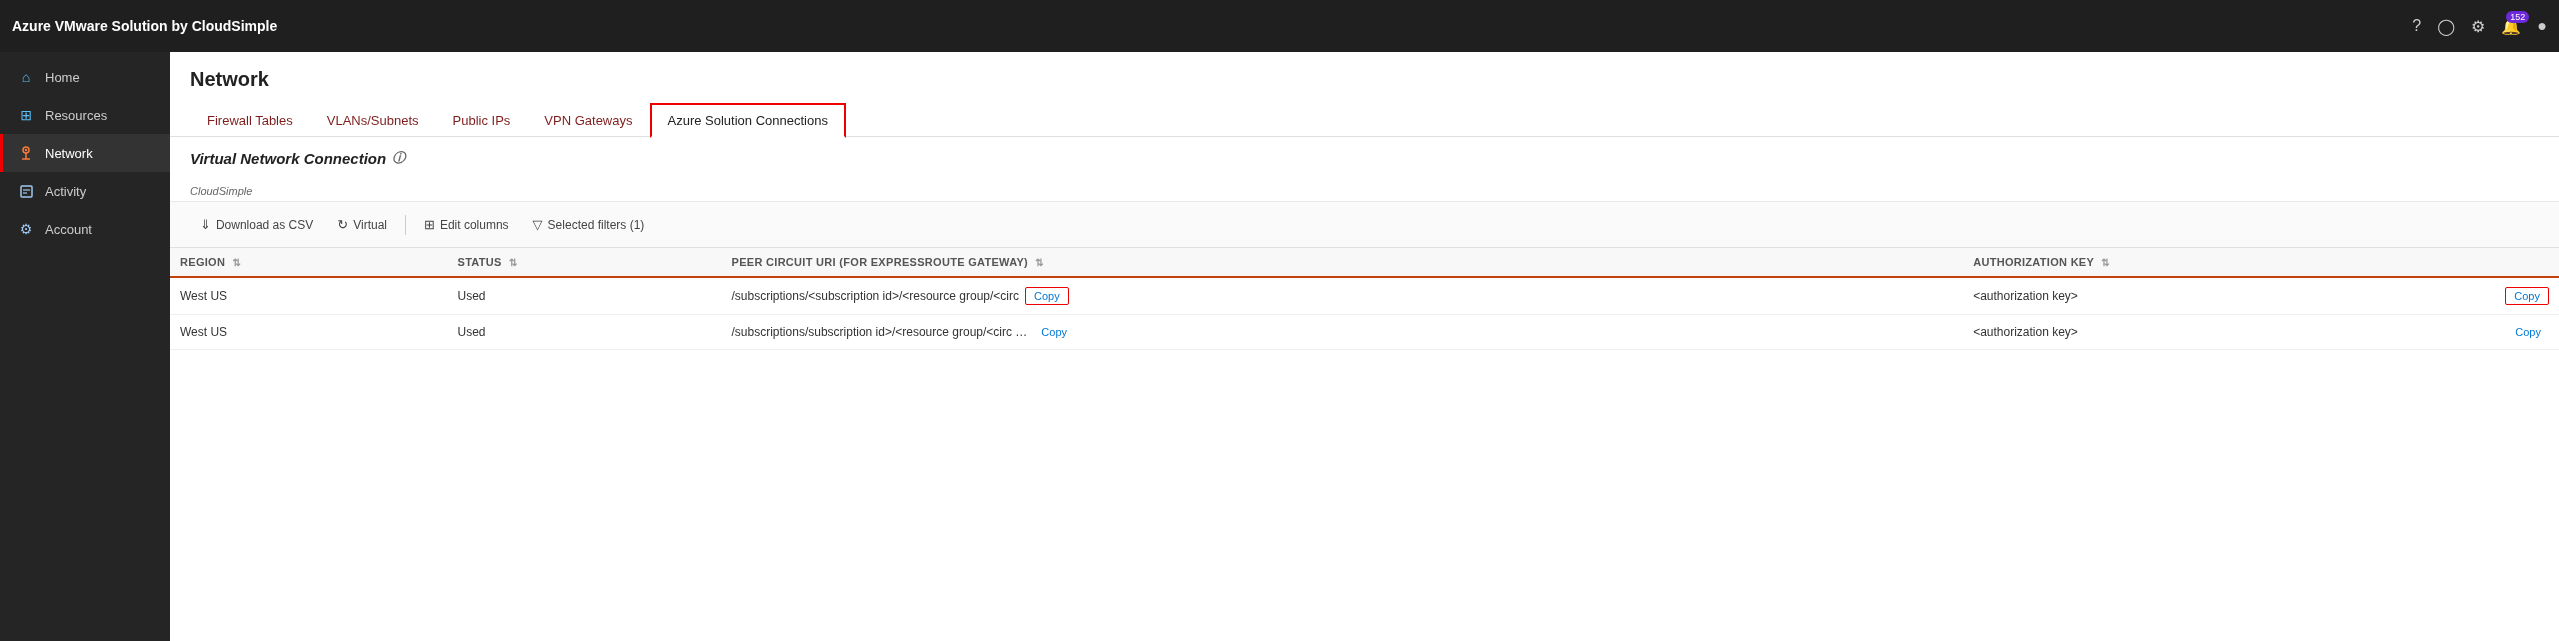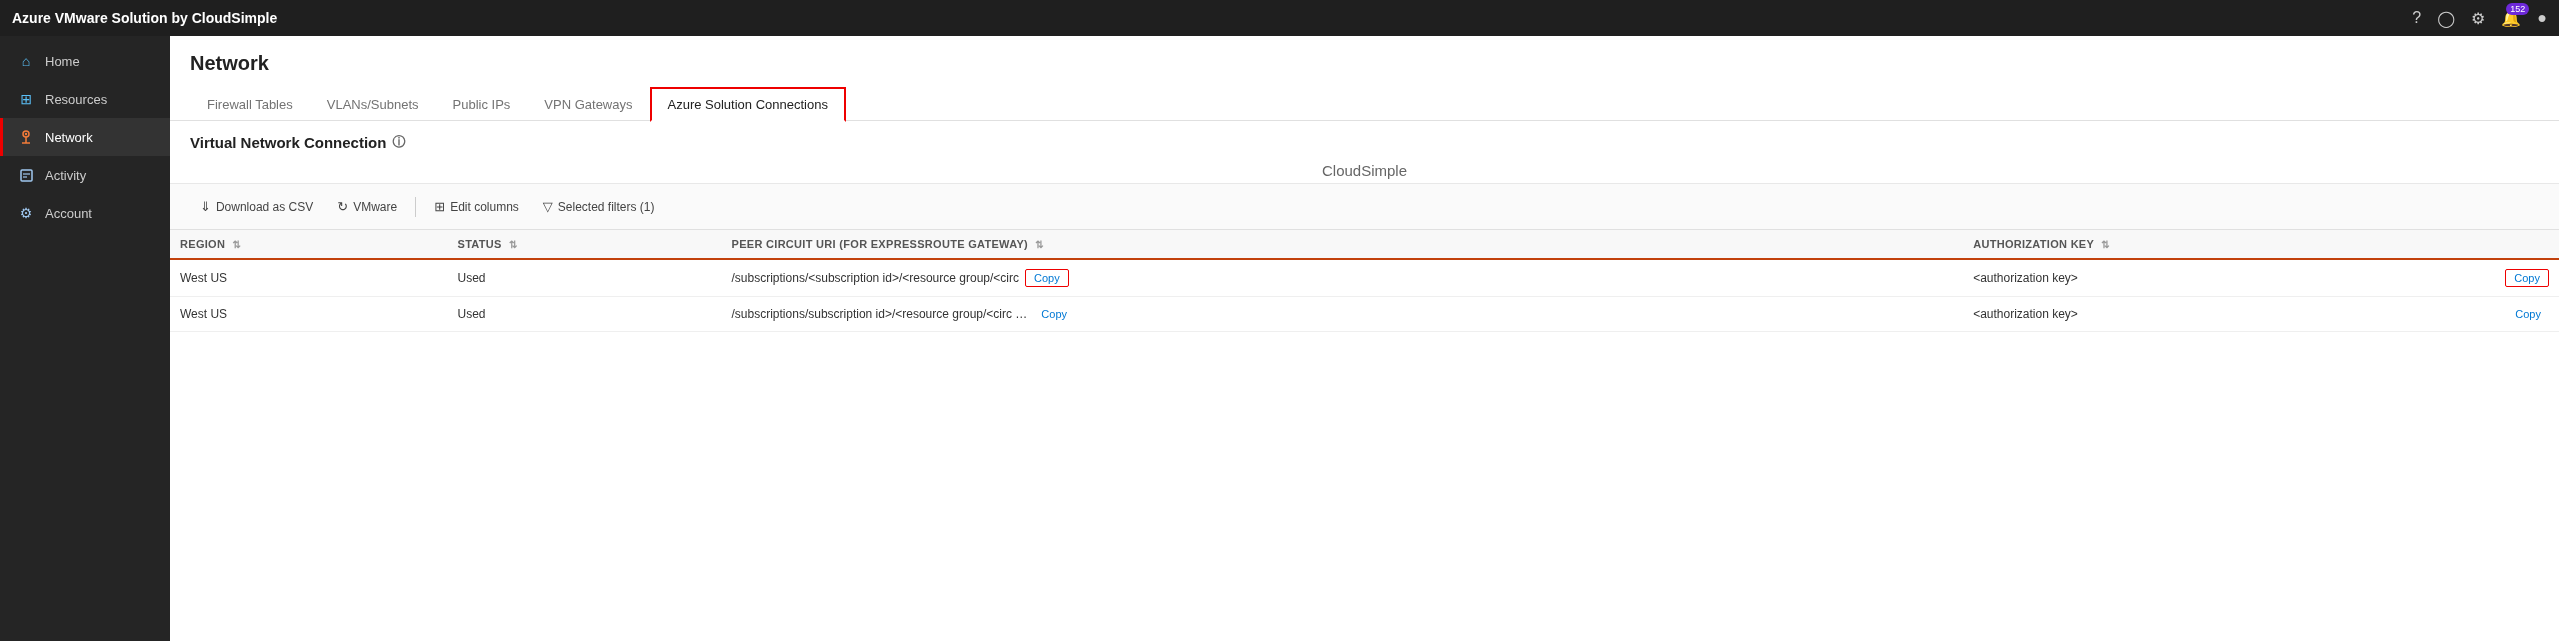--- a/index.html
+++ b/index.html
@@ -2,21 +2,21 @@
 <html><head>
   <meta charset="utf-8">
   <style>
     * { box-sizing: border-box; margin: 0; padding: 0; }
     body { font-family: 'Segoe UI', Arial, sans-serif; font-size: 13px; background: #f3f2f1; display: flex; flex-direction: column; height: 100vh; overflow: hidden; }
 
     
     .topbar {
       background: #1f1f1f;
       color: #fff;
-      height: 36px;
+      height: 52px;
       display: flex;
       align-items: center;
       padding: 0 12px;
       flex-shrink: 0;
     }
     .topbar-title {
       font-size: 14px;
       font-weight: 600;
       flex: 1;
     }
@@ -111,53 +111,53 @@
 
     
     .tabs {
       display: flex;
       gap: 0;
       align-items: flex-end;
     }
     .tab {
       padding: 8px 16px;
       font-size: 13px;
-      color: #737373;
+      color: #7f1d1d;
       cursor: pointer;
       border: 1px solid transparent;
       margin-bottom: -1px;
       white-space: nowrap;
     }
     .tab.active {
       color: #222;
       border: 2px solid #e00;
       border-bottom: 2px solid #fff;
       background: #fff;
       font-weight: 500;
       margin-bottom: -2px;
     }
 
     
     .sub-header {
       padding: 12px 20px 4px 20px;
       border-bottom: 1px solid #e8e8e8;
+      font-style: italic;
     }
     .section-title {
       font-size: 15px;
       font-weight: 600;
       color: #222;
       display: flex;
       align-items: center;
       gap: 6px;
     }
     .section-subtitle {
-      font-size: 15px;
+      font-size: 11px;
       color: #666;
-      margin-top: 11px;
-      text-align: center;
+      margin-top: 18px;
     }
     .info-icon {
       color: #666;
       font-size: 13px;
     }
 
     
     .toolbar {
       display: flex;
       align-items: center;
@@ -343,21 +343,21 @@
       <div class="section-subtitle">CloudSimple</div>
     </div>
 
     <div class="toolbar">
       <button class="toolbar-btn">
         <span class="btn-icon">⇓</span>
         <span>Download as CSV</span>
       </button>
       <button class="toolbar-btn">
         <span class="btn-icon">↻</span>
-        <span>VMware</span>
+        <span>Virtual</span>
       </button>
       <div class="toolbar-divider"></div>
       <button class="toolbar-btn">
         <span class="btn-icon">⊞</span>
         <span>Edit columns</span>
       </button>
       <button class="toolbar-btn">
         <span class="btn-icon">▽</span>
         <span>Selected filters (1)</span>
       </button>

